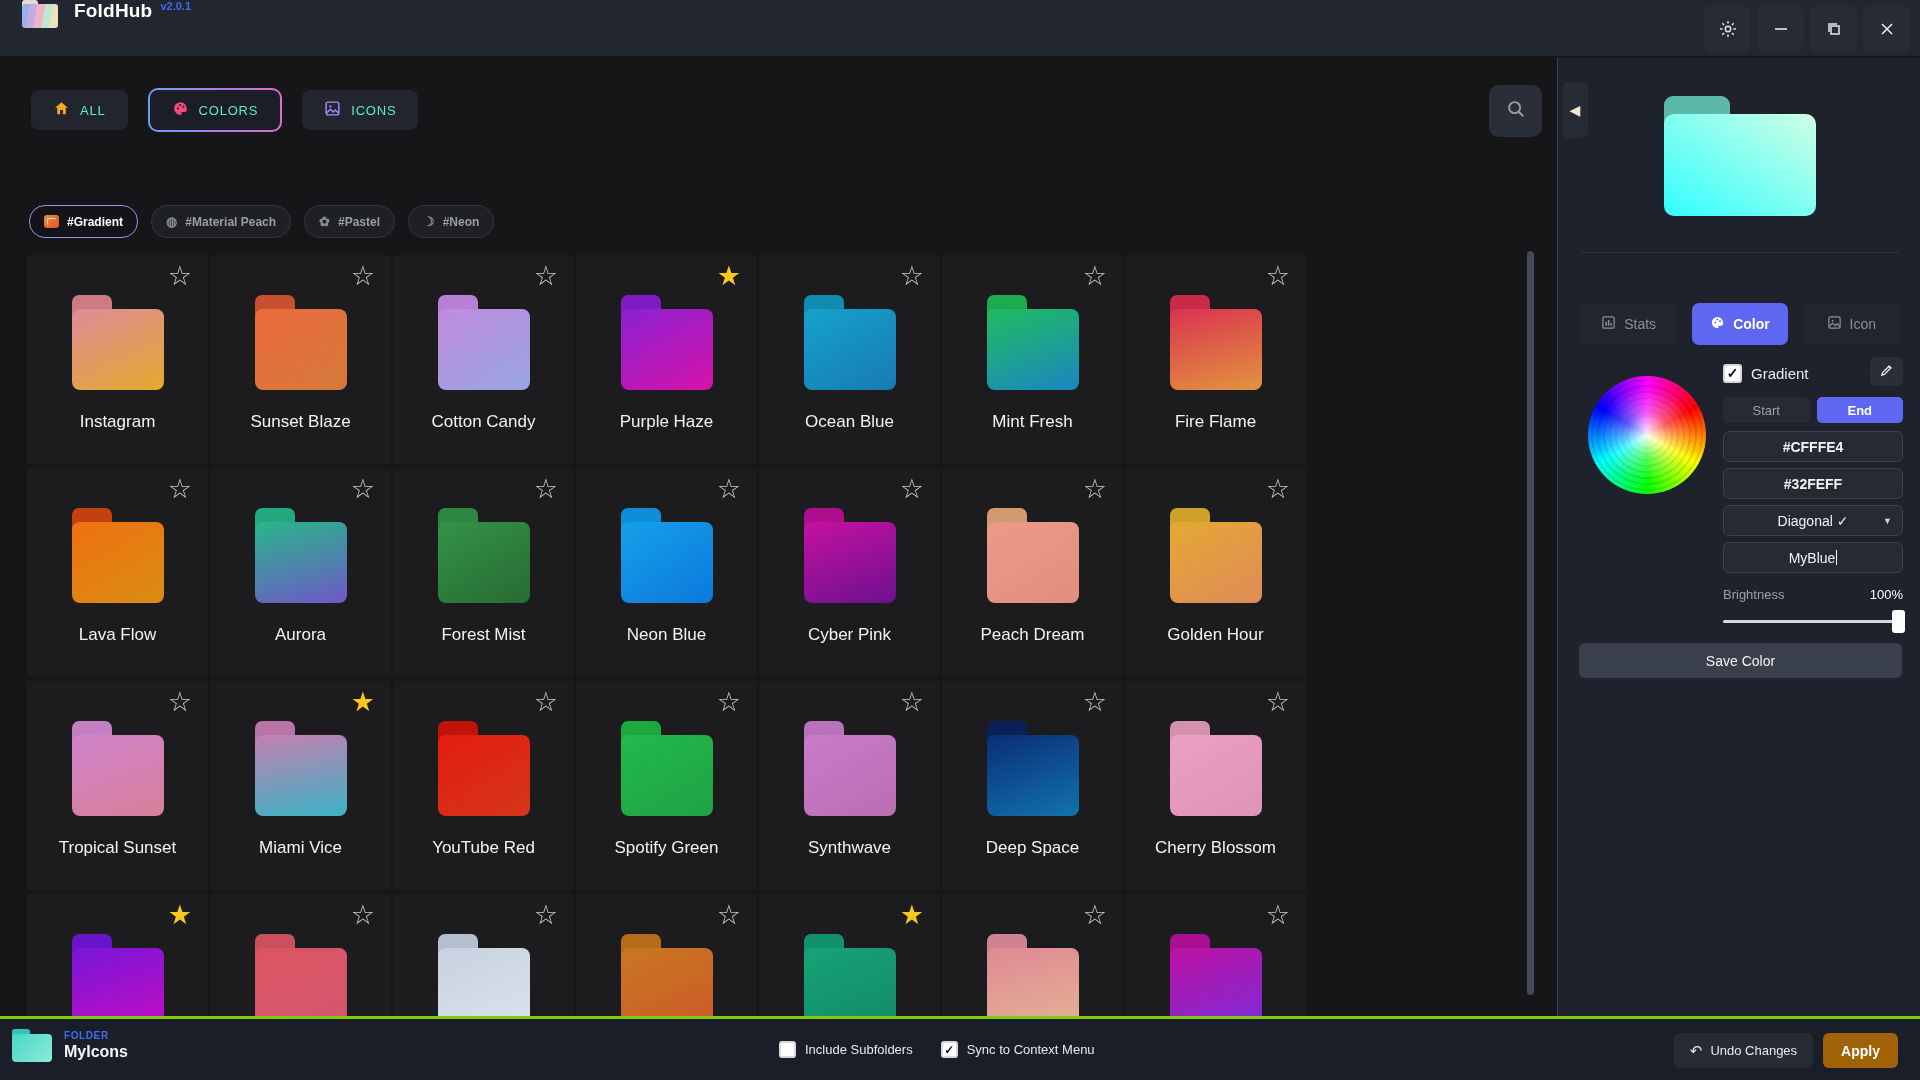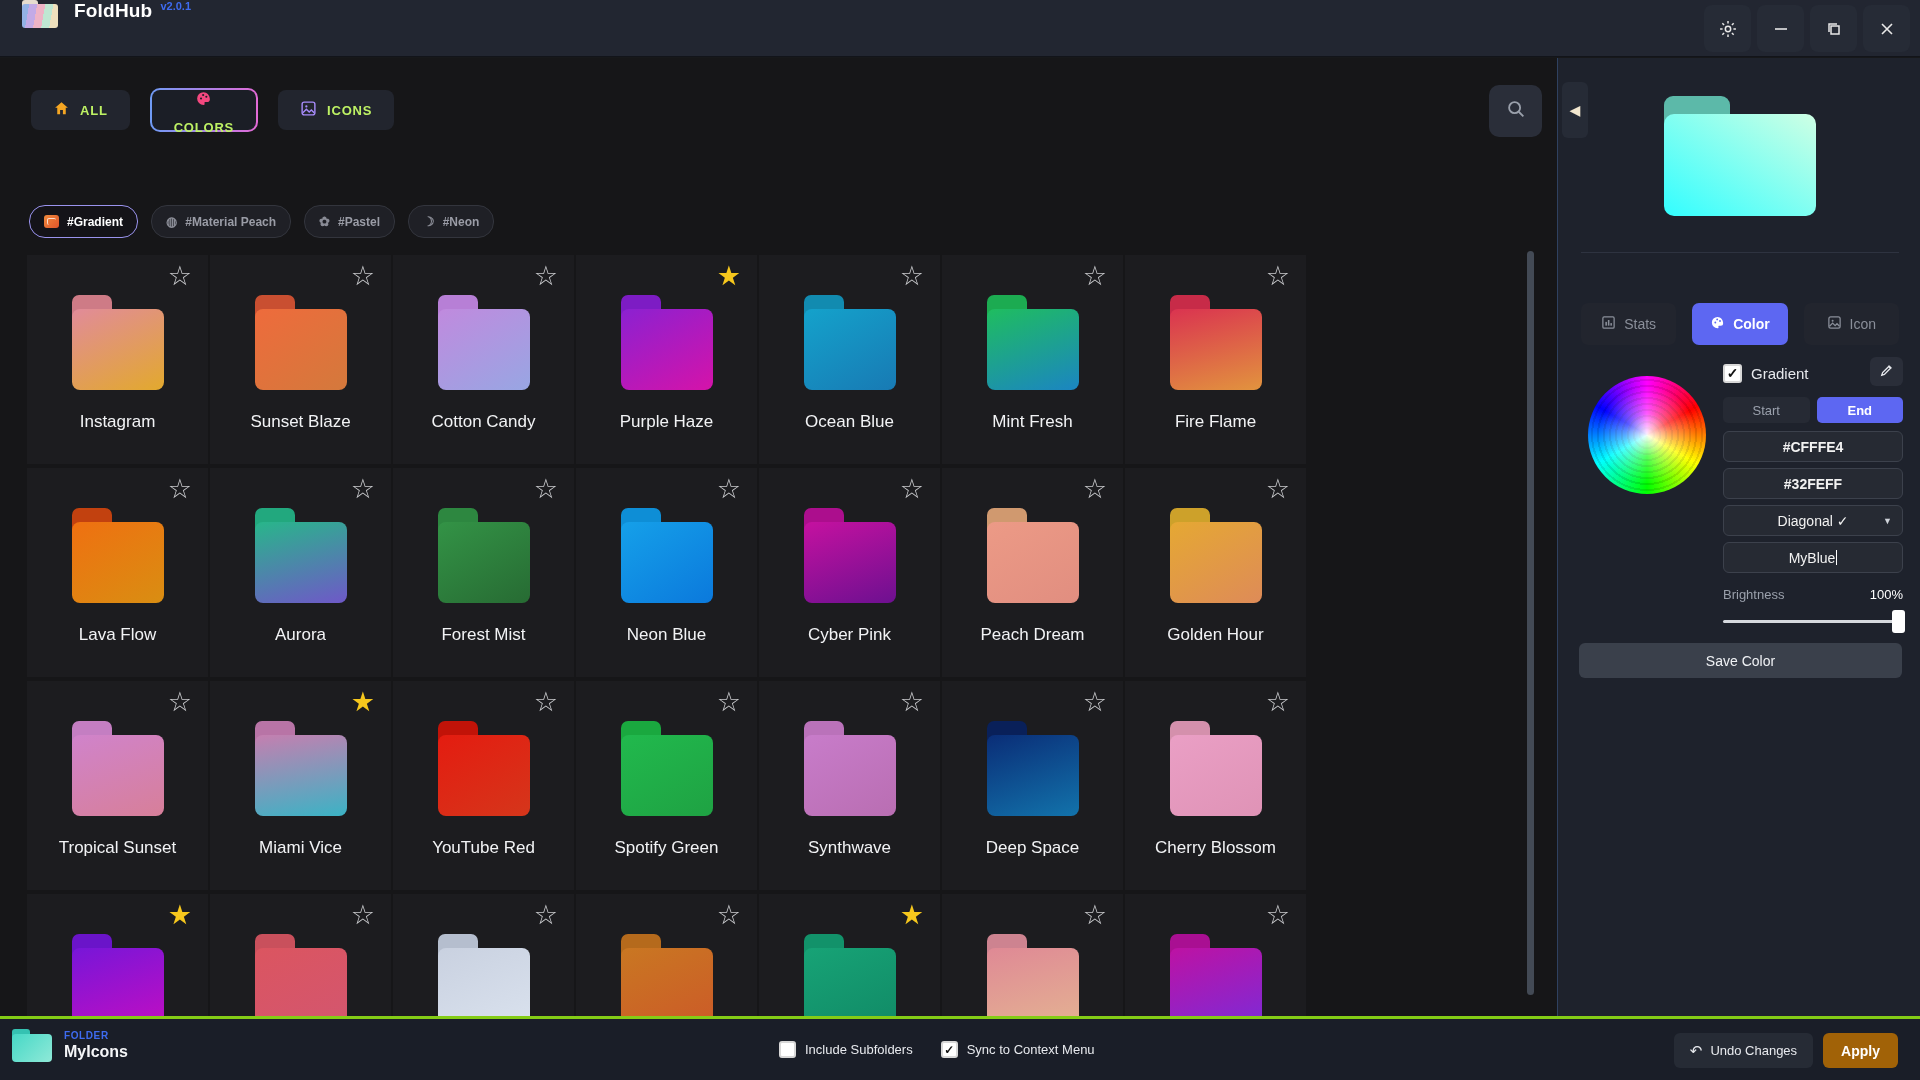--- a/index.html
+++ b/index.html
@@ -27,23 +27,23 @@
   .panel { position:absolute; left:1557px; top:58px; width:363px; height:958px;
            background:#1e222c; border-left:1px solid rgba(90,140,220,0.30); }
   .footer { position:absolute; left:0; top:1016px; width:1920px; height:64px;
             background:#1a1e28; border-top:3px solid #84cc16; }
 
   
   .tabs-row { position:absolute; left:29px; top:30px; display:flex; gap:18px; }
   .tab-wrap { padding:2px; border-radius:10px; background:transparent; }
   .tab-wrap.active { background:linear-gradient(90deg,#6f9bf5,#e36ad6); }
   .filter-tab { height:40px; padding:0 22px; border-radius:8px; background:#22252e;
-                display:flex; align-items:center; gap:10px; font-size:13px; font-weight:bold;
-                color:#bef264; letter-spacing:0.8px; }
-  .tab-wrap.active .filter-tab { background:#1b1e26;flex-direction:column; }
+                display:flex; align-items:center; gap:10px; font-size:13px; font-weight:normal;
+                color:#5eead4; letter-spacing:0.8px; }
+  .tab-wrap.active .filter-tab { background:#1b1e26; }
   .search-btn { position:absolute; left:1489px; top:27px; width:53px; height:52px; border-radius:10px;
                 background:#2a2e39; display:flex; align-items:center; justify-content:center; }
 
   
   .tags-row { position:absolute; left:29px; top:147px; display:flex; gap:13px; }
   .chip { height:33px; padding:0 14px; border-radius:16px; background:#1f2026;
           border:1px solid #33353d; display:flex; align-items:center; gap:8px;
           font-size:12px; color:#9a9ca6; font-weight:bold; }
   .chip.active { border:1px solid #9a93ee; background:#141318; color:#ffffff; }
   .chip .chip-ico { font-size:13px; line-height:1; color:#8a8c96; }

